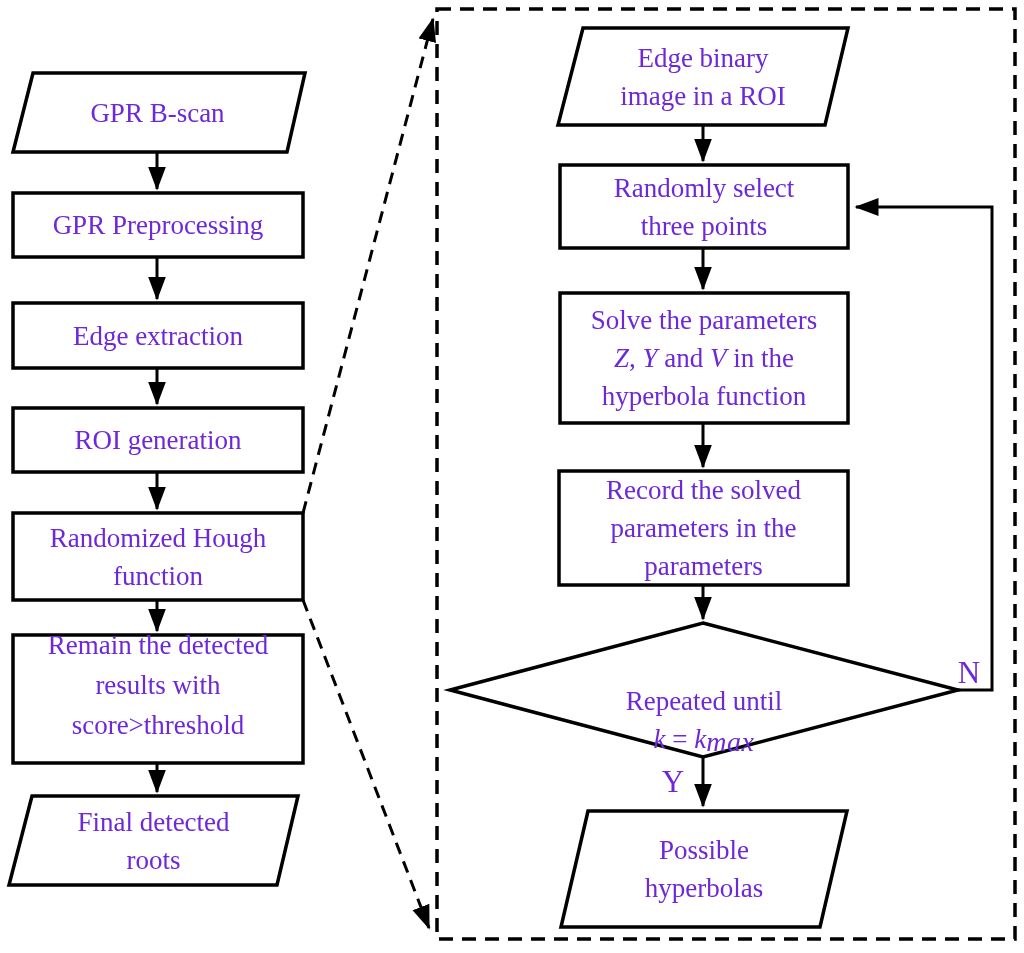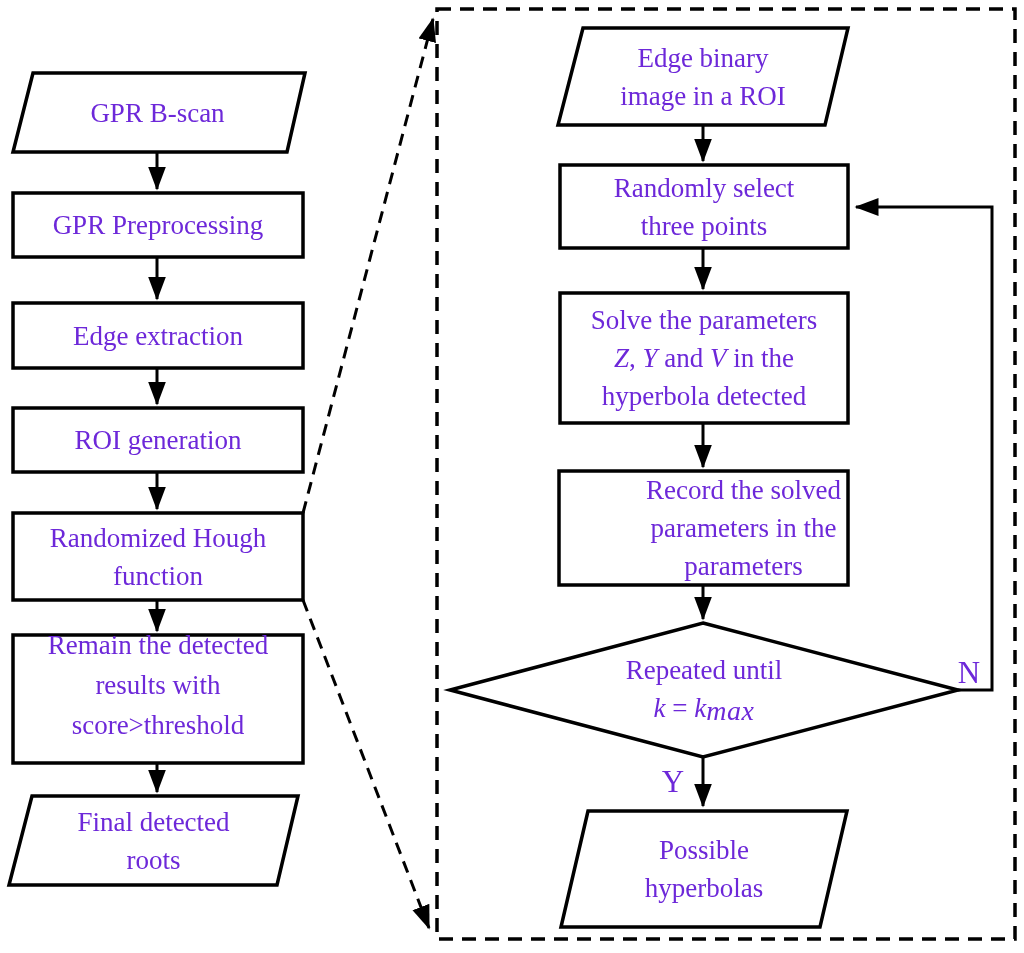--- a/index.html
+++ b/index.html
@@ -107,28 +107,28 @@
     <span class="row">Edge binary</span>
     <span class="row">image in a ROI</span>
   </div>
   <div class="lbl" style="left:560px;top:165px;width:288px;height:83px;">
     <span class="row">Randomly select</span>
     <span class="row">three points</span>
   </div>
   <div class="lbl" style="left:560px;top:293px;width:288px;height:130px;">
     <span class="row">Solve the parameters</span>
     <span class="row"><span class="it">Z</span><span>, </span><span class="it">Y</span><span> and </span><span class="it">V</span><span> in the</span></span>
-    <span class="row">hyperbola detected</span>
+    <span class="row">hyperbola function</span>
   </div>
-  <div class="lbl" style="left:559px;top:471px;width:289px;height:114px;padding-left:40px;">
+  <div class="lbl" style="left:559px;top:471px;width:289px;height:114px;">
     <span class="row">Record the solved</span>
     <span class="row">parameters in the</span>
     <span class="row">parameters</span>
   </div>
-  <div class="lbl" style="left:554px;top:645px;width:300px;height:90px;">
+  <div class="lbl" style="left:554px;top:676px;width:300px;height:90px;">
     <span class="row">Repeated until</span>
     <span class="row"><span class="it">k</span><span> = </span><span class="it">k</span><span class="subit">max</span></span>
   </div>
   <div class="lbl branch" style="left:949px;top:653px;width:40px;height:40px;">
     <span class="row">N</span>
   </div>
   <div class="lbl branch" style="left:653px;top:762px;width:40px;height:40px;">
     <span class="row">Y</span>
   </div>
   <div class="lbl" style="left:561px;top:811px;width:286px;height:116px;">

